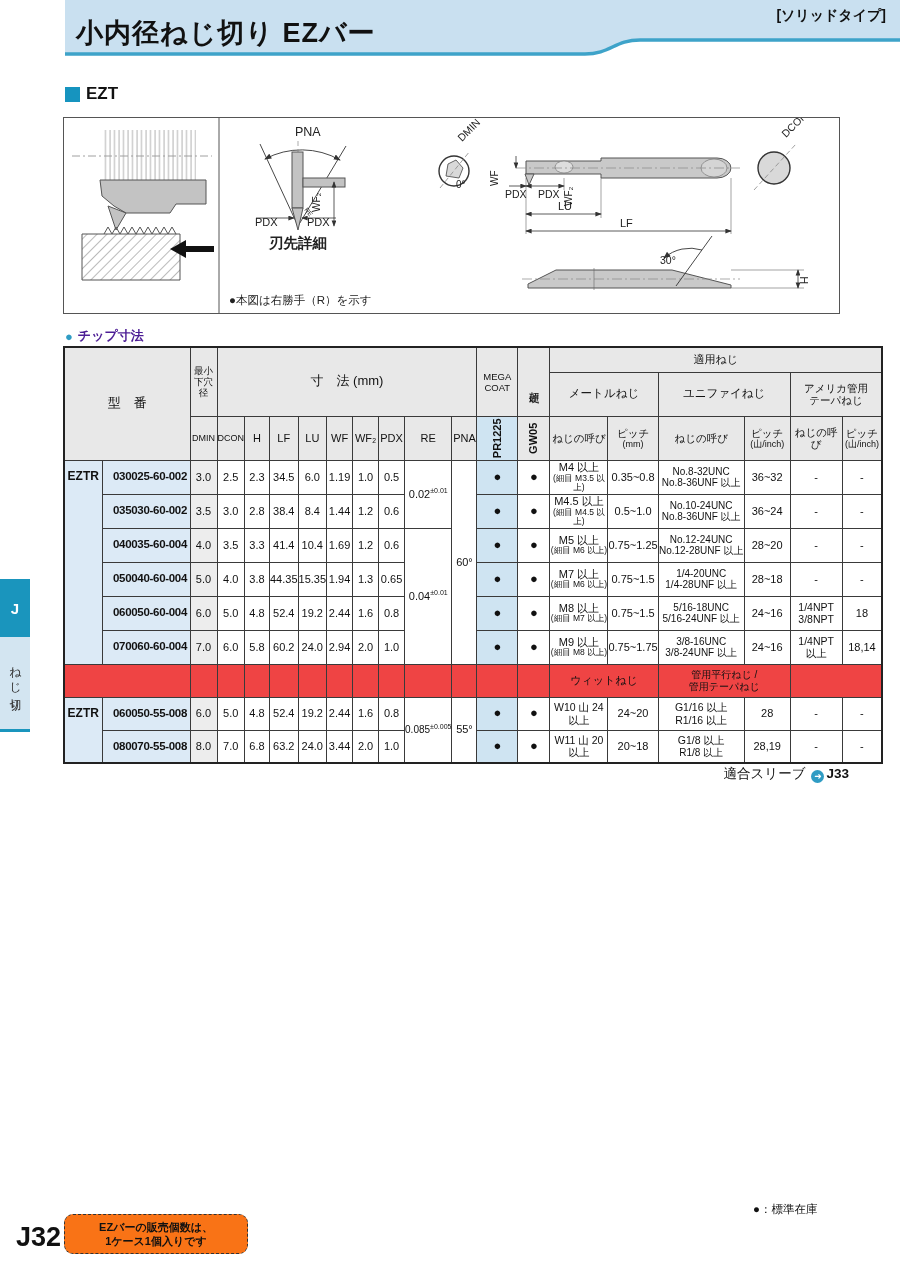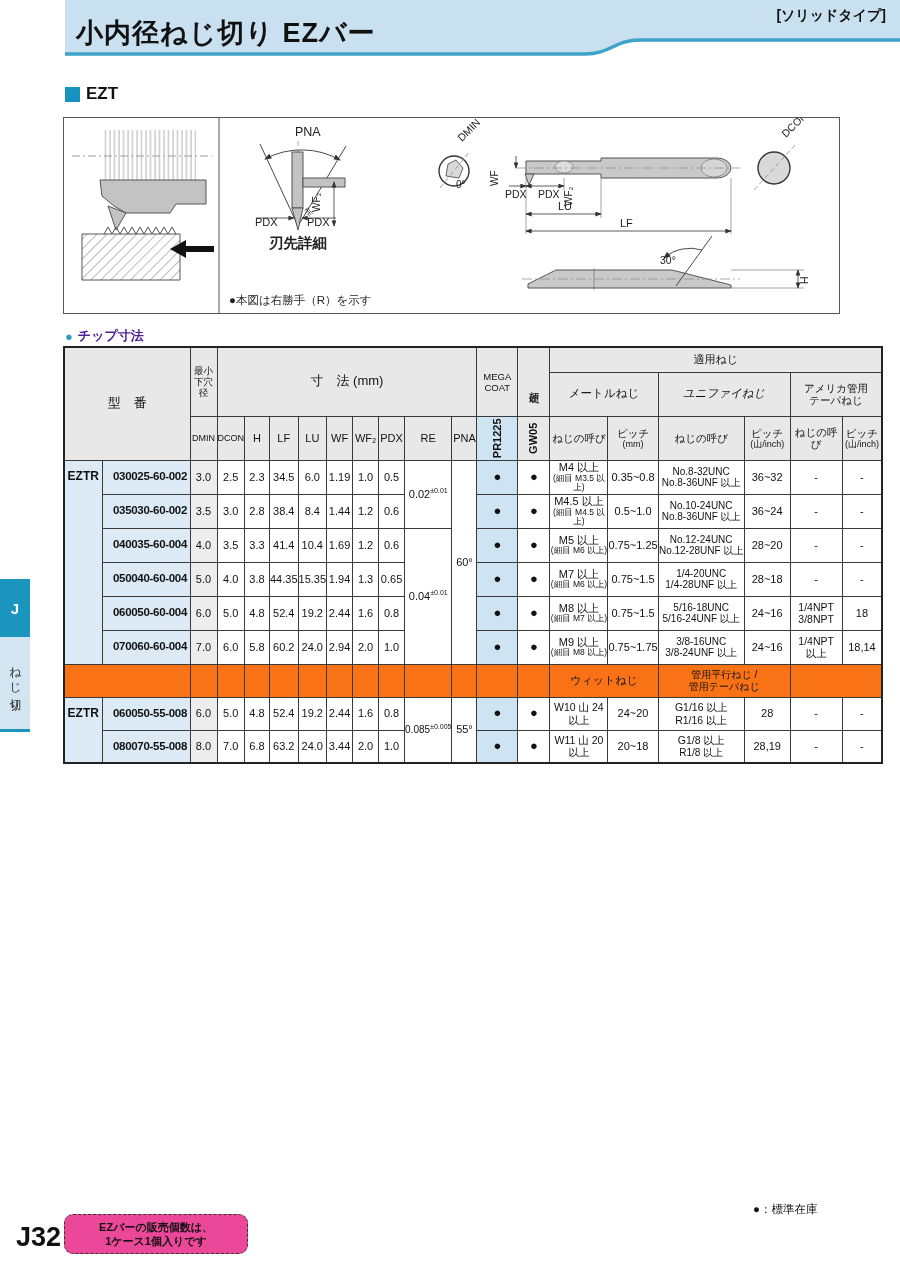--- a/index.html
+++ b/index.html
@@ -39,40 +39,40 @@
   .modelno{font-weight:bold;font-size:11.5px;letter-spacing:-0.3px;padding-left:8px;}
   .eztr{font-weight:bold;font-size:12px;vertical-align:top;padding-top:9px;}
   .sub{font-size:8.5px;display:block;}
   .l2{display:block;font-size:10.5px;}
   .dot{font-size:13px;}
   .rot{display:inline-block;transform:rotate(-90deg);white-space:nowrap;font-weight:bold;font-size:11px;}
   .vjp{writing-mode:vertical-rl;display:inline-block;line-height:1;font-size:11px;letter-spacing:1px;}
   .small2{font-size:9.5px;display:block;line-height:11px;}
   .hd10{font-size:10.5px;}
   sup{font-size:7px;}
-  .sep td{background:#f97316;}
+  .sep td{background:#ef4444;}
   .sephd{font-size:11px;background:#e8e8e8;}
 
   
   .notes{left:63px;top:764px;width:786px;text-align:right;font-size:13.5px;line-height:20px;}
   .refico{display:inline-block;width:13px;height:13px;border-radius:50%;background:#2f9cc4;color:#fff;
           font-size:9px;line-height:13px;text-align:center;vertical-align:-1px;margin:0 2px 0 6px;}
   .refno{font-weight:bold;}
 
   
   .side-tab{left:0;top:579px;width:30px;height:58px;background:#1a95bd;color:#fff;display:flex;
             align-items:center;justify-content:center;font-weight:bold;font-size:15px;}
   .side-cat{left:0;top:637px;width:30px;height:92px;background:#d3e5f1;display:flex;
             align-items:center;justify-content:center;}
   .vtxt{writing-mode:vertical-rl;font-size:12px;color:#333;letter-spacing:2px;}
   .side-line{left:0;top:729px;width:30px;height:3px;background:#1a95bd;}
 
   
   .pageno{left:16px;top:1222px;font-size:27px;font-weight:bold;}
-  .salesbox{left:64px;top:1214px;width:170px;background:#ec4899;border:1.6px dashed #333;
+  .salesbox{left:64px;top:1214px;width:170px;background:#f97316;border:1.6px dashed #333;
             border-radius:9px;text-align:center;font-size:11px;font-weight:bold;line-height:14px;
             padding:5px 6px;}
   .legend{left:753px;top:1202px;font-size:11.5px;}
 
   svg text{font-family:"Liberation Sans","DejaVu Sans",sans-serif;fill:#222;}
 </style>
 </head>
 <body>
 
 <div class="abs banner">
@@ -232,21 +232,21 @@
     <span class="small2">MEGA</span>
     <span class="small2">COAT</span>
   </th>
   <th rowspan="2">
     <span class="vjp">超硬</span>
   </th>
   <th colspan="6">適用ねじ</th>
 </tr>
 <tr class="h2">
   <th colspan="2" style="font-size:11.5px;">メートルねじ</th>
-  <th colspan="2" style="font-size:11.5px;font-style:italic;">ユニファイねじ</th>
+  <th colspan="2" style="font-size:11.5px;">ユニファイねじ</th>
   <th colspan="2">
     <span class="l2">アメリカ管用</span>
     <span class="l2">テーパねじ</span>
   </th>
 </tr>
 <tr class="h3">
   <th class="hd10" style="font-size:9px;">DMIN</th>
   <th style="font-size:9px;">DCON</th>
   <th>H</th>
   <th>LF</th>
@@ -491,20 +491,23 @@
           </td>
   <td>28,19</td>
   <td>-</td>
   <td>-</td>
 </tr>
 </tbody>
     </table>
 </div>
 
 <div class="abs notes">
+  <div>
+    <span>適合スリーブ</span><span class="refico">➜</span><span class="refno">J33</span>
+  </div>
 </div>
 
 <div class="abs side-tab">J</div>
 <div class="abs side-cat">
   <span class="vtxt">ねじ切り</span>
 </div>
 <div class="abs side-line"></div>
 
 <div class="abs pageno">J32</div>
 <div class="abs salesbox">

